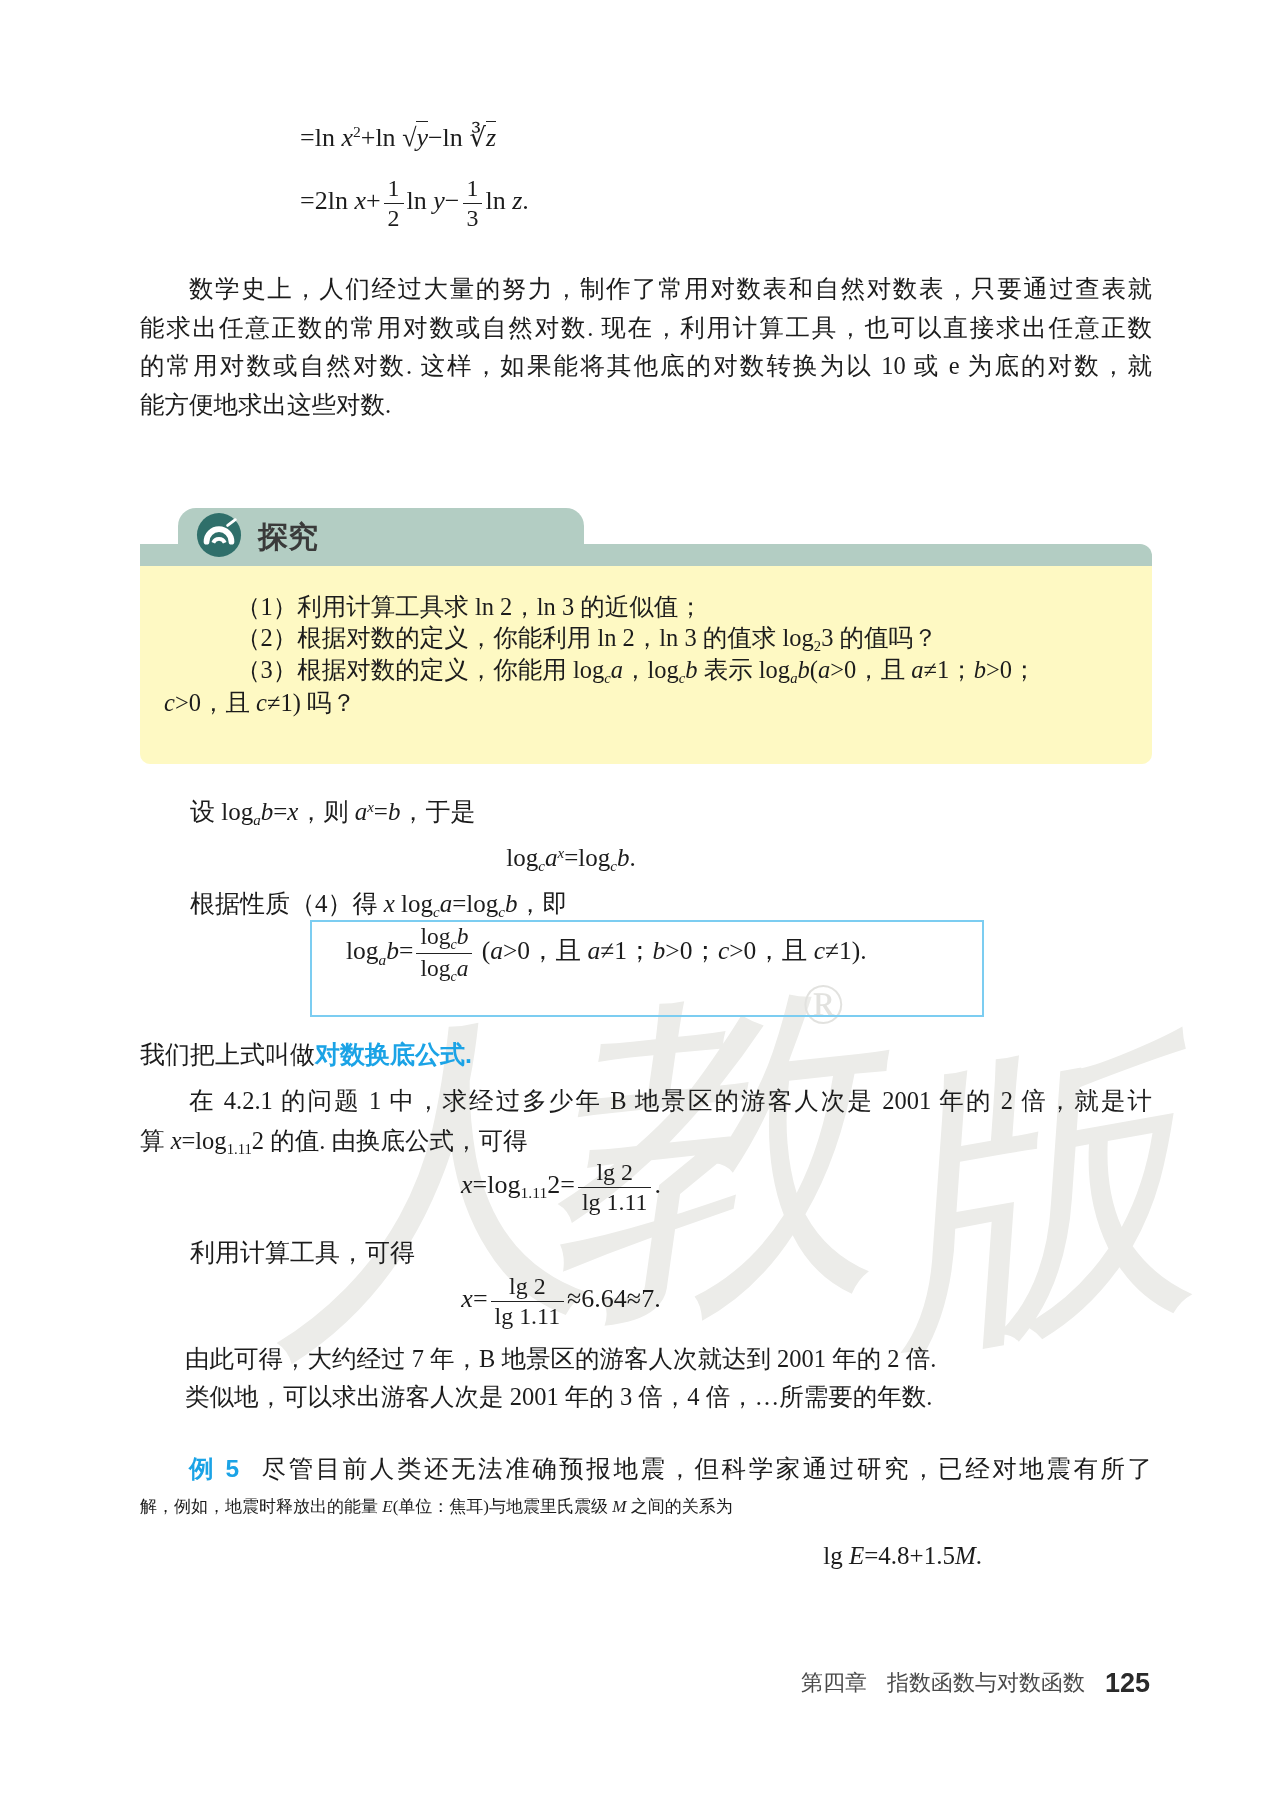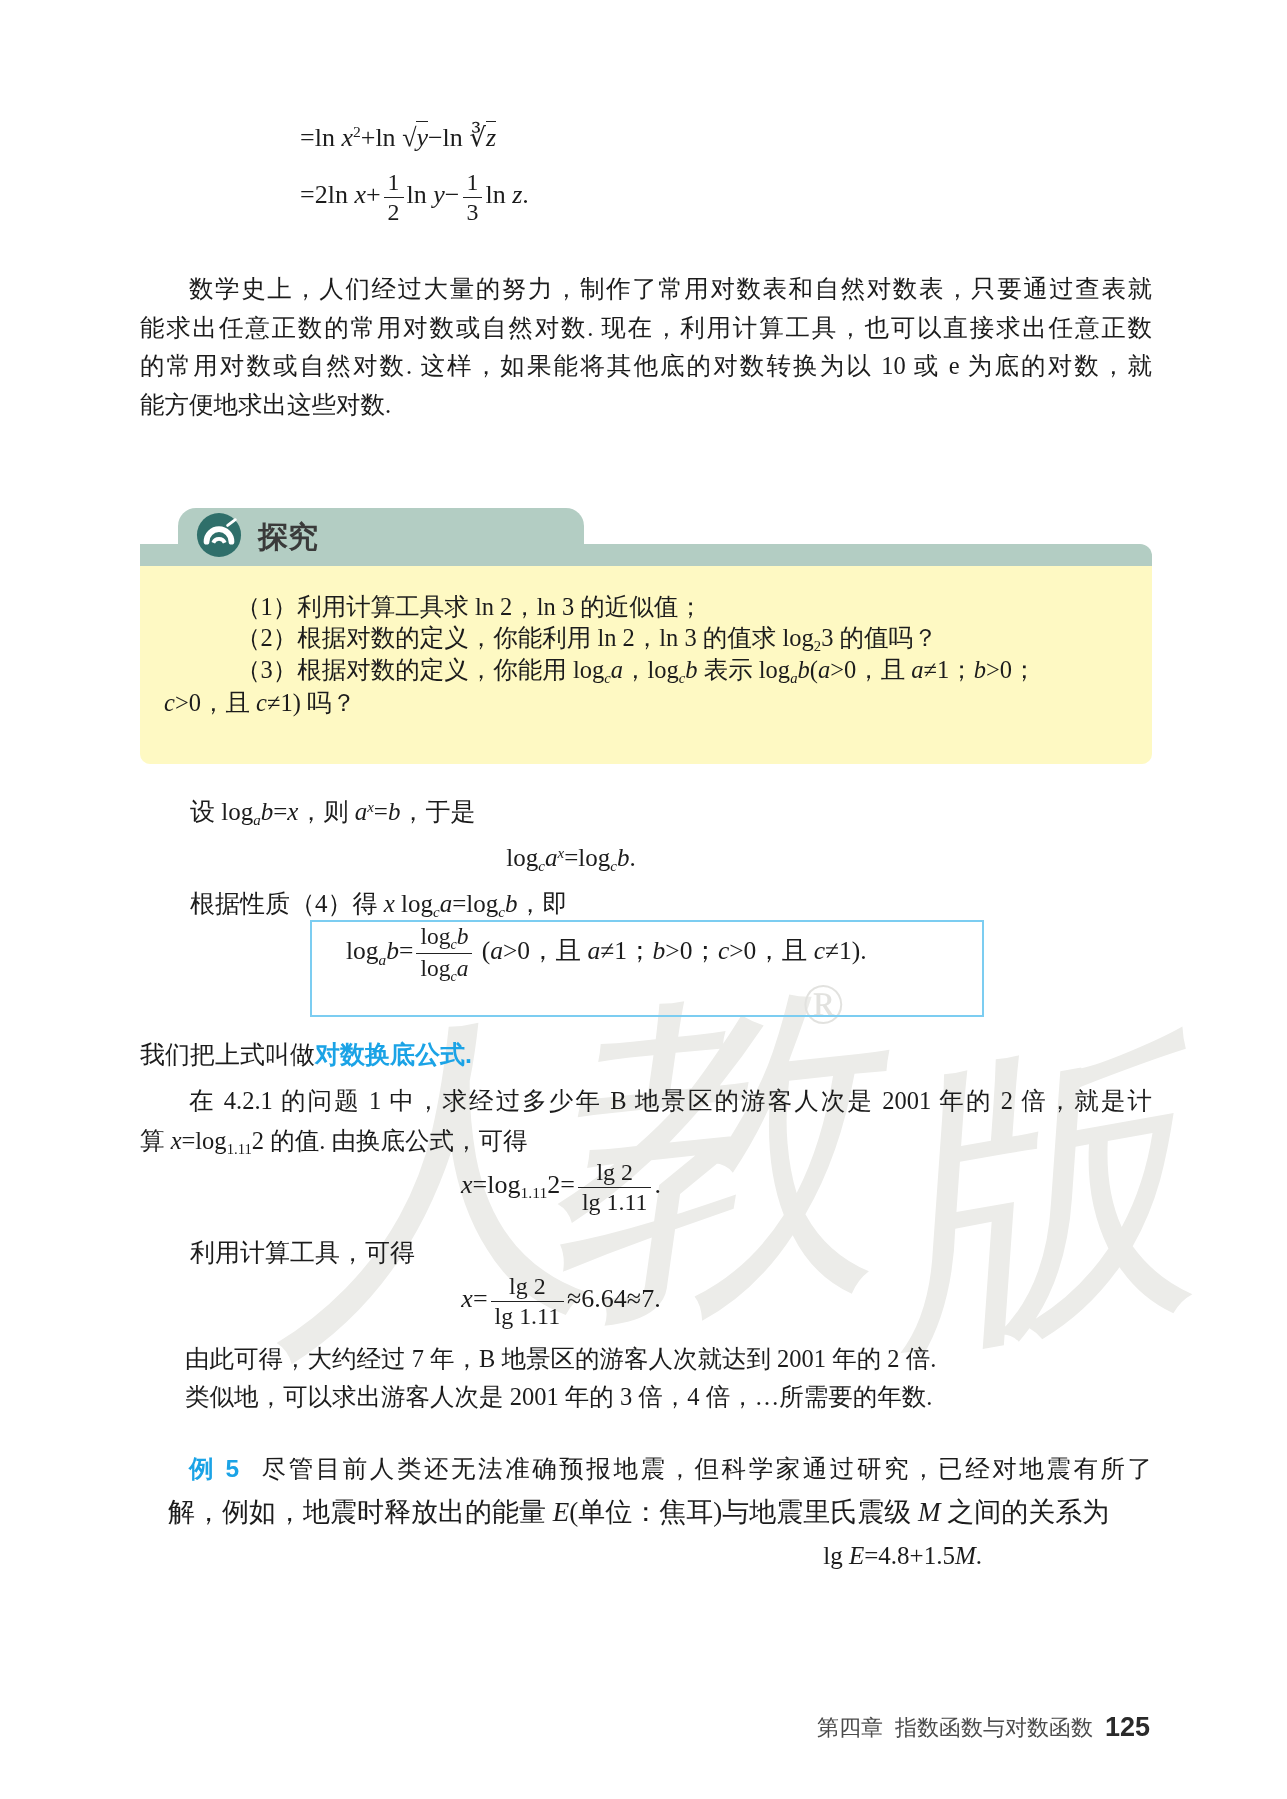--- a/index.html
+++ b/index.html
@@ -22,21 +22,21 @@
   .sub{font-size:0.60em;vertical-align:-0.35em;letter-spacing:0;}
   .sup{font-size:0.60em;vertical-align:0.55em;}
   .rad{border-top:1.6px solid #222;padding-top:1px;}
   .frac{display:inline-block;text-align:center;vertical-align:middle;margin:0 3px;}
   .fn,.fd{display:block;font-size:0.92em;line-height:1.2;padding:0 4px;}
   .fd{border-top:1.6px solid #222;}
 
   
   .deriv{position:absolute;left:300px;top:122px;font-size:26px;}
   .deriv .m1{height:46px;}
-  .deriv .m2{}
+  .deriv .m2{margin-top:6px;}
 
   
   .p-history{position:absolute;left:140px;top:270px;width:1012px;font-size:24.5px;line-height:38.5px;}
   .jline{text-align-last:justify;}
   .ind{text-indent:2em;}
 
   
   .explore{position:absolute;left:140px;top:508px;width:1012px;height:254px;}
   .explore-band{position:absolute;left:0;top:36px;width:100%;height:24px;
                 background:#b3cdc3;border-radius:0 12px 0 0;}
@@ -71,27 +71,27 @@
   .l-liyong{position:absolute;left:140px;top:1236px;width:1012px;font-size:25px;}
   .eq-x2{position:absolute;left:140px;top:1272px;width:1012px;text-align:center;
          padding-right:170px;box-sizing:border-box;font-size:26px;}
   .l-youci{position:absolute;left:185px;top:1342px;font-size:24.5px;}
   .l-leisi{position:absolute;left:185px;top:1380px;font-size:24.5px;}
 
   
   .p-ex5-1{position:absolute;left:140px;top:1452px;width:1012px;font-size:24.5px;}
   .ex-label{color:#1ba3e6;font-weight:bold;font-family:"Liberation Sans","DejaVu Sans",sans-serif;
             margin-right:20px;}
-  .p-ex5-2{position:absolute;left:140px;top:1496px;width:1012px;font-size:27px;margin-left:28px;}
+  .p-ex5-2{position:absolute;left:140px;top:1496px;width:1012px;font-size:17px;}
   .eq-lgE{position:absolute;left:140px;top:1540px;width:1012px;text-align:right;
           padding-right:170px;box-sizing:border-box;font-size:25px;}
   .p-ex5-3{position:absolute;left:140px;top:1580px;width:1012px;font-size:24.5px;}
 
   
-  .footer{position:absolute;right:137px;top:1712px;display:flex;align-items:center;gap:12px;
+  .footer{position:absolute;right:137px;top:1668px;display:flex;align-items:flex-start;gap:20px;
           font-family:"Liberation Sans","DejaVu Sans",sans-serif;}
   .footer-chapter,.footer-title{font-size:22px;color:#4a4a4a;}
   .footer-page{font-size:27px;color:#2a2a2a;font-weight:bold;}
 </style>
 </head>
 <body>
 
 <div class="page">
 
   <div class="wm">

